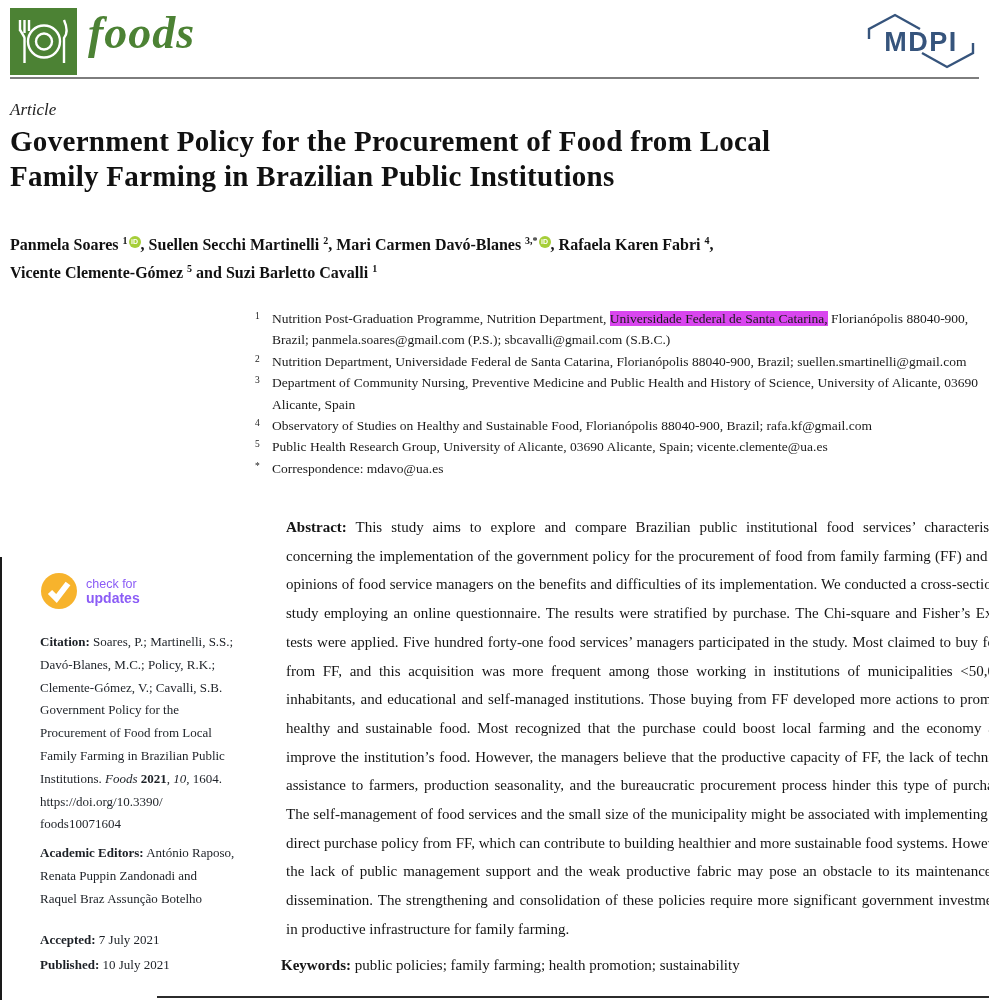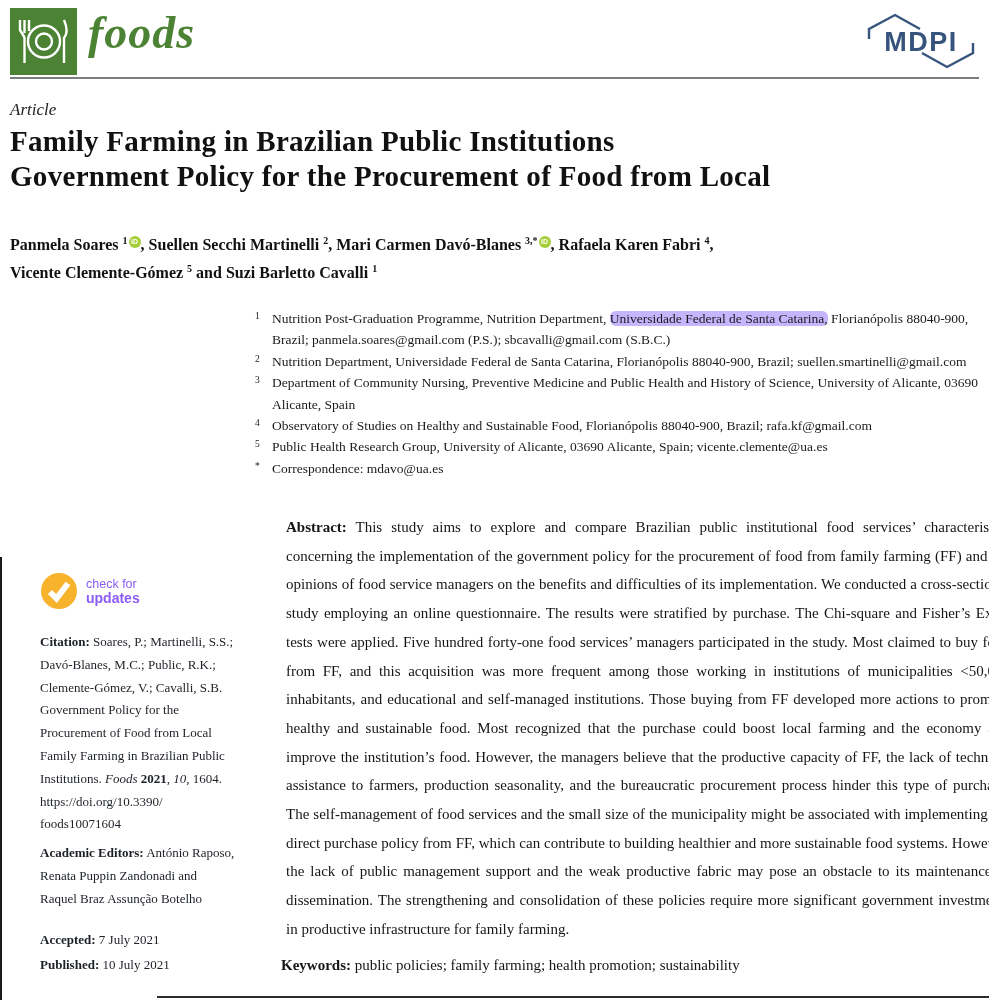--- a/index.html
+++ b/index.html
@@ -41,21 +41,21 @@
     font-family: "Liberation Sans", sans-serif;
     font-size: 7px; font-weight: bold; text-align: center; line-height: 12px;
     vertical-align: 6px; margin-left: 1px;
   }
 
   
   .affiliations { left: 255px; top: 308px; width: 726px; font-size: 13.5px; line-height: 21.4px; }
   .affil-row { display: flex; }
   .affil-marker { flex: 0 0 17px; font-size: 9.5px; position: relative; top: -2px; }
   .affil-text { flex: 1; }
-  .hl { background: #c4b5fd; border-radius: 6px; }
+  .hl { background: #d946ef; }
 
   
   .abstract {
     left: 256px; top: 513px; width: 724px;
     font-size: 15px; line-height: 28.7px; text-align: justify; color: #151515; margin-left: 30px;
   }
   .bold { font-weight: bold; }
   .italic { font-style: italic; }
   .keywords { left: 256px; top: 957px; width: 724px; font-size: 15px; color: #151515; margin-left: 25px; }
 
@@ -102,22 +102,22 @@
     <polyline points="7,27 7,17 33,3 58,17" fill="none" stroke="#36547C" stroke-width="2.4"></polyline>
     <polyline points="60,41 85,55 111,41 111,31" fill="none" stroke="#36547C" stroke-width="2.4"></polyline>
     <text x="59" y="39" text-anchor="middle" font-family="Liberation Sans, sans-serif" font-size="27" font-weight="bold" letter-spacing="1.5" fill="#36547C">MDPI</text>
   </svg>
 </div>
 
 <div class="abs header-rule"></div>
 
 <div class="abs article-type">Article</div>
 <div class="abs title">
+  <div>Government Policy for the Procurement of Food from Local</div>
   <div>Family Farming in Brazilian Public Institutions</div>
-  <div>Government Policy for the Procurement of Food from Local</div>
 </div>
 
 <div class="abs authors">
   <span><span>Panmela Soares </span><sup>1</sup><span class="orcid-badge">iD</span><span>, </span></span><span><span>Suellen Secchi Martinelli </span><sup>2</sup><span>, </span></span><span><span>Mari Carmen Davó-Blanes </span><sup>3,*</sup><span class="orcid-badge">iD</span><span>, </span></span><span><span>Rafaela Karen Fabri </span><sup>4</sup><span>,</span></span><br>
   <span><span>Vicente Clemente-Gómez </span><sup>5</sup><span> and </span></span><span><span>Suzi Barletto Cavalli </span><sup>1</sup></span>
 </div>
 
 <div class="abs affiliations">
   <div class="affil-row">
     <span class="affil-marker">1</span>
@@ -159,21 +159,21 @@
     <path d="M10 20 L16.5 26.5 L28 11.5" stroke="#ffffff" stroke-width="6" fill="none"></path>
   </svg>
   <div class="badge-text">
     <div>check for</div>
     <div class="updates">updates</div>
   </div>
 </div>
 
 <div class="abs sidebar-block citation">
   <div><span class="bold">Citation:</span><span> Soares, P.; Martinelli, S.S.;</span></div>
-  <div>Davó-Blanes, M.C.; Public, R.K.;</div>
+  <div>Davó-Blanes, M.C.; Policy, R.K.;</div>
   <div>Clemente-Gómez, V.; Cavalli, S.B.</div>
   <div>Government Policy for the</div>
   <div>Procurement of Food from Local</div>
   <div>Family Farming in Brazilian Public</div>
   <div><span>Institutions. </span><span class="italic">Foods</span><span class="bold"> 2021</span><span>, </span><span class="italic">10</span><span>, 1604.</span></div>
   <div>https://doi.org/10.3390/</div>
   <div>foods10071604</div>
 </div>
 
 <div class="abs sidebar-block editors">

